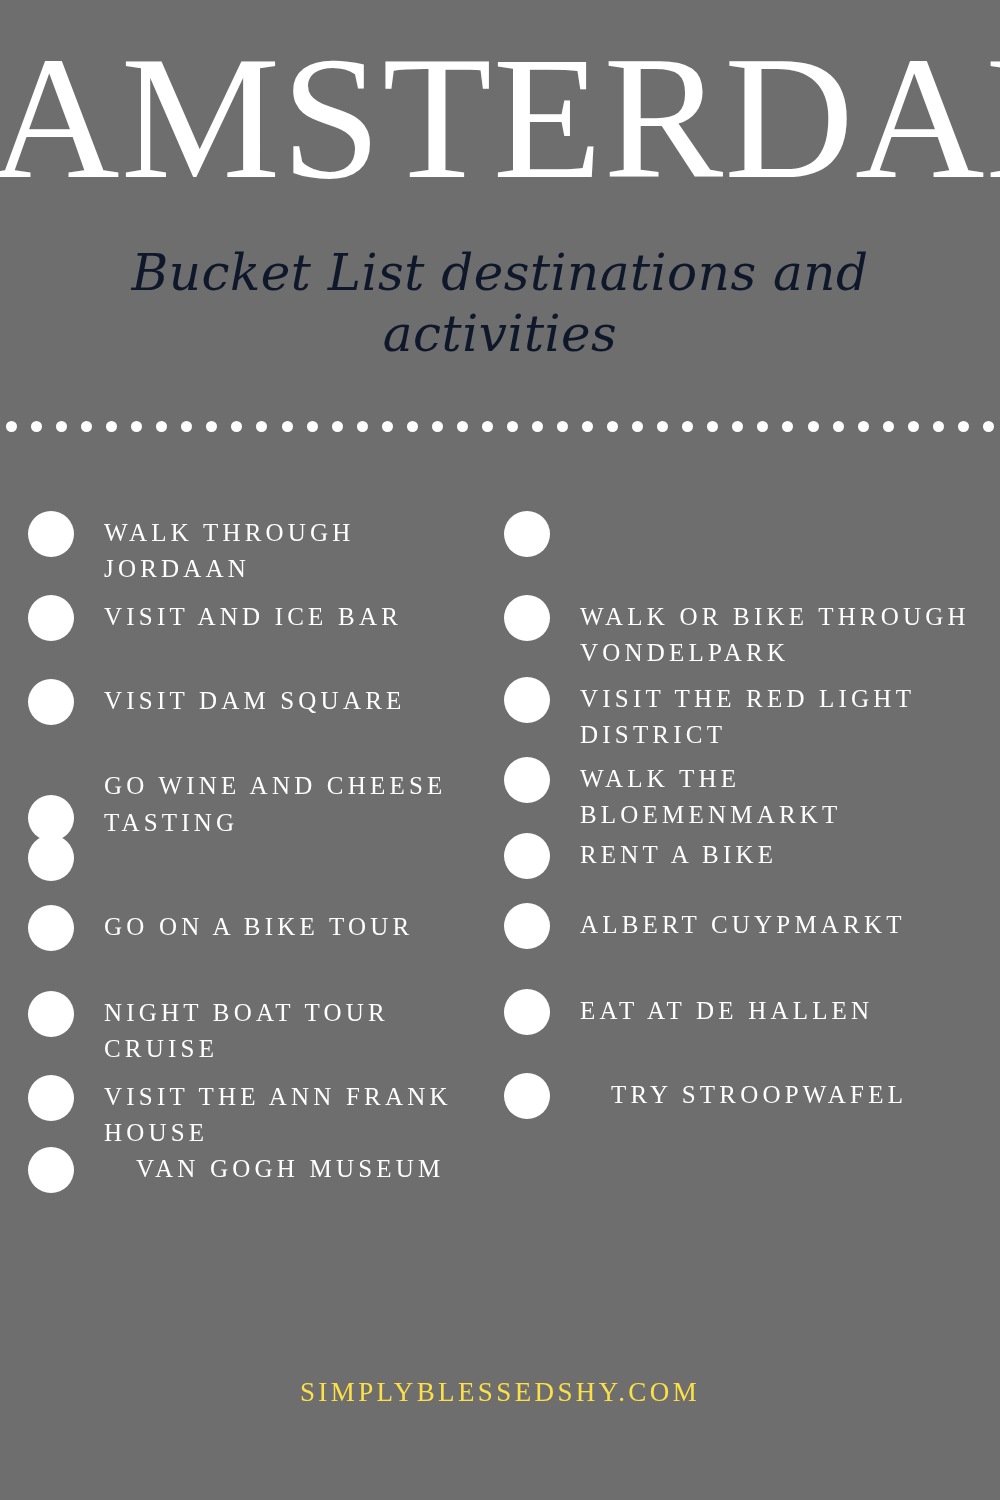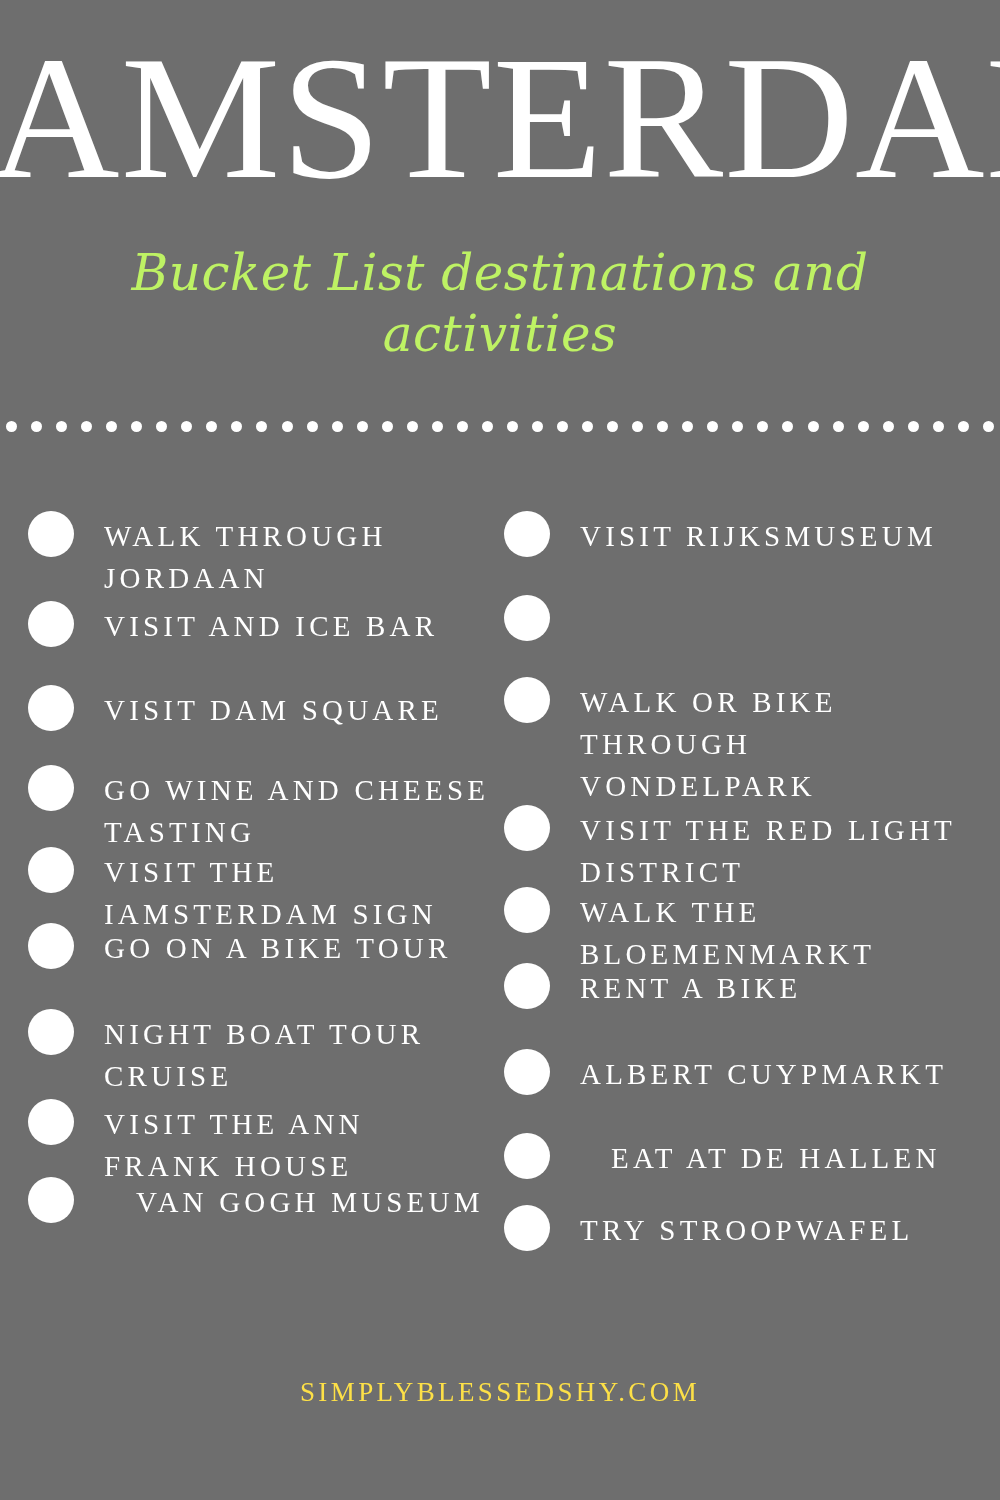--- a/index.html
+++ b/index.html
@@ -43,21 +43,21 @@
 
   .subtitle {
     margin-top: 40px;
     font-family: "DejaVu Serif", serif;
     font-style: italic;
     font-size: 50px;
     line-height: 1.22;
     letter-spacing: 0.5px;
     text-align: center;
     padding: 0 120px;
-    color: #bef264;
+    color: #0f172a;
   }
 
   
   .divider {
     margin-top: 56px;
     width: 100%;
     height: 16px;
     display: flex;
     justify-content: space-between;
     padding: 0 6px;
@@ -92,35 +92,35 @@
     width: 46px;
     height: 46px;
     border-radius: 50%;
     background: #ffffff;
     flex: 0 0 auto;
     margin-top: 6px;
   }
   .item-label {
     margin-left: 30px;
     font-family: "Liberation Serif", serif;
-    font-size: 29px;
+    font-size: 25px;
     letter-spacing: 4.2px;
     line-height: 1.45;
     color: #ffffff;
     padding-top: 10px;
     white-space: pre-line;
     text-transform: uppercase;
   }
   .col-right .item-label { margin-left: 30px; }
 
   
   .col-left .item:nth-child(1) { margin-top: 0px; }
   .col-left .item:nth-child(2) { margin-top: -4px; }
   .col-left .item:nth-child(3) { margin-top: -4px; }
-  .col-left .item:nth-child(4) { margin-top: -8px; }
+  .col-left .item:nth-child(4) { margin-top: -8px; align-items: flex-end; }
   .col-left .item:nth-child(5) { margin-top: -12px; }
   .col-left .item:nth-child(6) { margin-top: -18px; }
   .col-left .item:nth-child(7) { margin-top: -2px; }
   .col-left .item:nth-child(8) { margin-top: -4px; }
   .col-left .item:nth-child(9) { margin-top: -16px; gap: 32px; }
 
   .col-right .item:nth-child(1) { margin-top: 0px; }
   .col-right .item:nth-child(2) { margin-top: -4px; }
   .col-right .item:nth-child(3) { margin-top: -6px; }
   .col-right .item:nth-child(4) { margin-top: -8px; }
@@ -209,45 +209,40 @@
       <div class="item">
         <span class="bullet"></span>
         <span class="item-label">VISIT DAM SQUARE</span>
       </div>
       <div class="item">
         <span class="bullet"></span>
         <span class="item-label">GO WINE AND CHEESE TASTING</span>
       </div>
       <div class="item">
         <span class="bullet"></span>
-        <span class="item-label">VISIT THE IAMSTERDAM SIGN</span>
       </div>
       <div class="item">
         <span class="bullet"></span>
         <span class="item-label">GO ON A BIKE TOUR</span>
       </div>
       <div class="item">
         <span class="bullet"></span>
         <span class="item-label">NIGHT BOAT TOUR CRUISE</span>
       </div>
       <div class="item">
         <span class="bullet"></span>
         <span class="item-label">VISIT THE ANN FRANK HOUSE</span>
       </div>
       <div class="item">
         <span class="bullet"></span>
         <span class="item-label">VAN GOGH MUSEUM</span>
       </div>
     </div>
 
     <div class="column col-right">
-      <div class="item">
-        <span class="bullet"></span>
-        <span class="item-label">VISIT RIJKSMUSEUM</span>
-      </div>
       <div class="item">
         <span class="bullet"></span>
       </div>
       <div class="item">
         <span class="bullet"></span>
         <span class="item-label">WALK OR BIKE THROUGH VONDELPARK</span>
       </div>
       <div class="item">
         <span class="bullet"></span>
         <span class="item-label">VISIT THE RED LIGHT DISTRICT</span>

